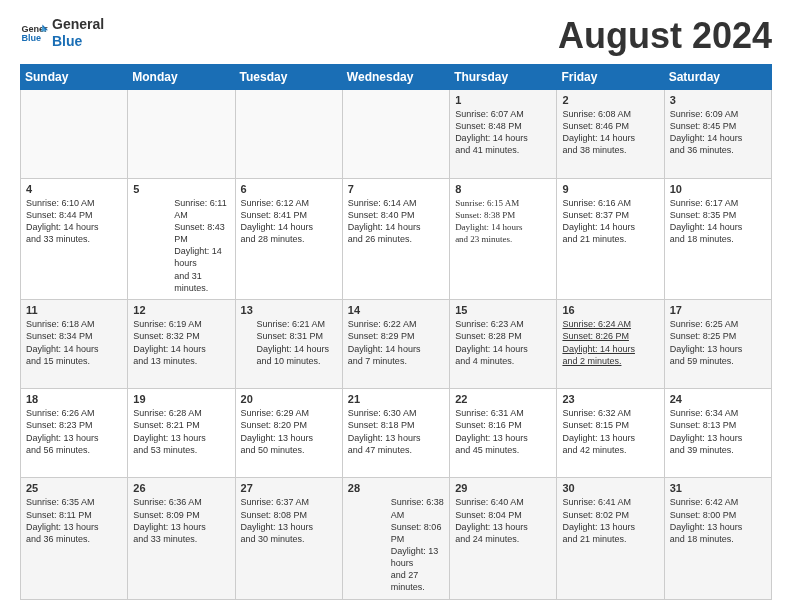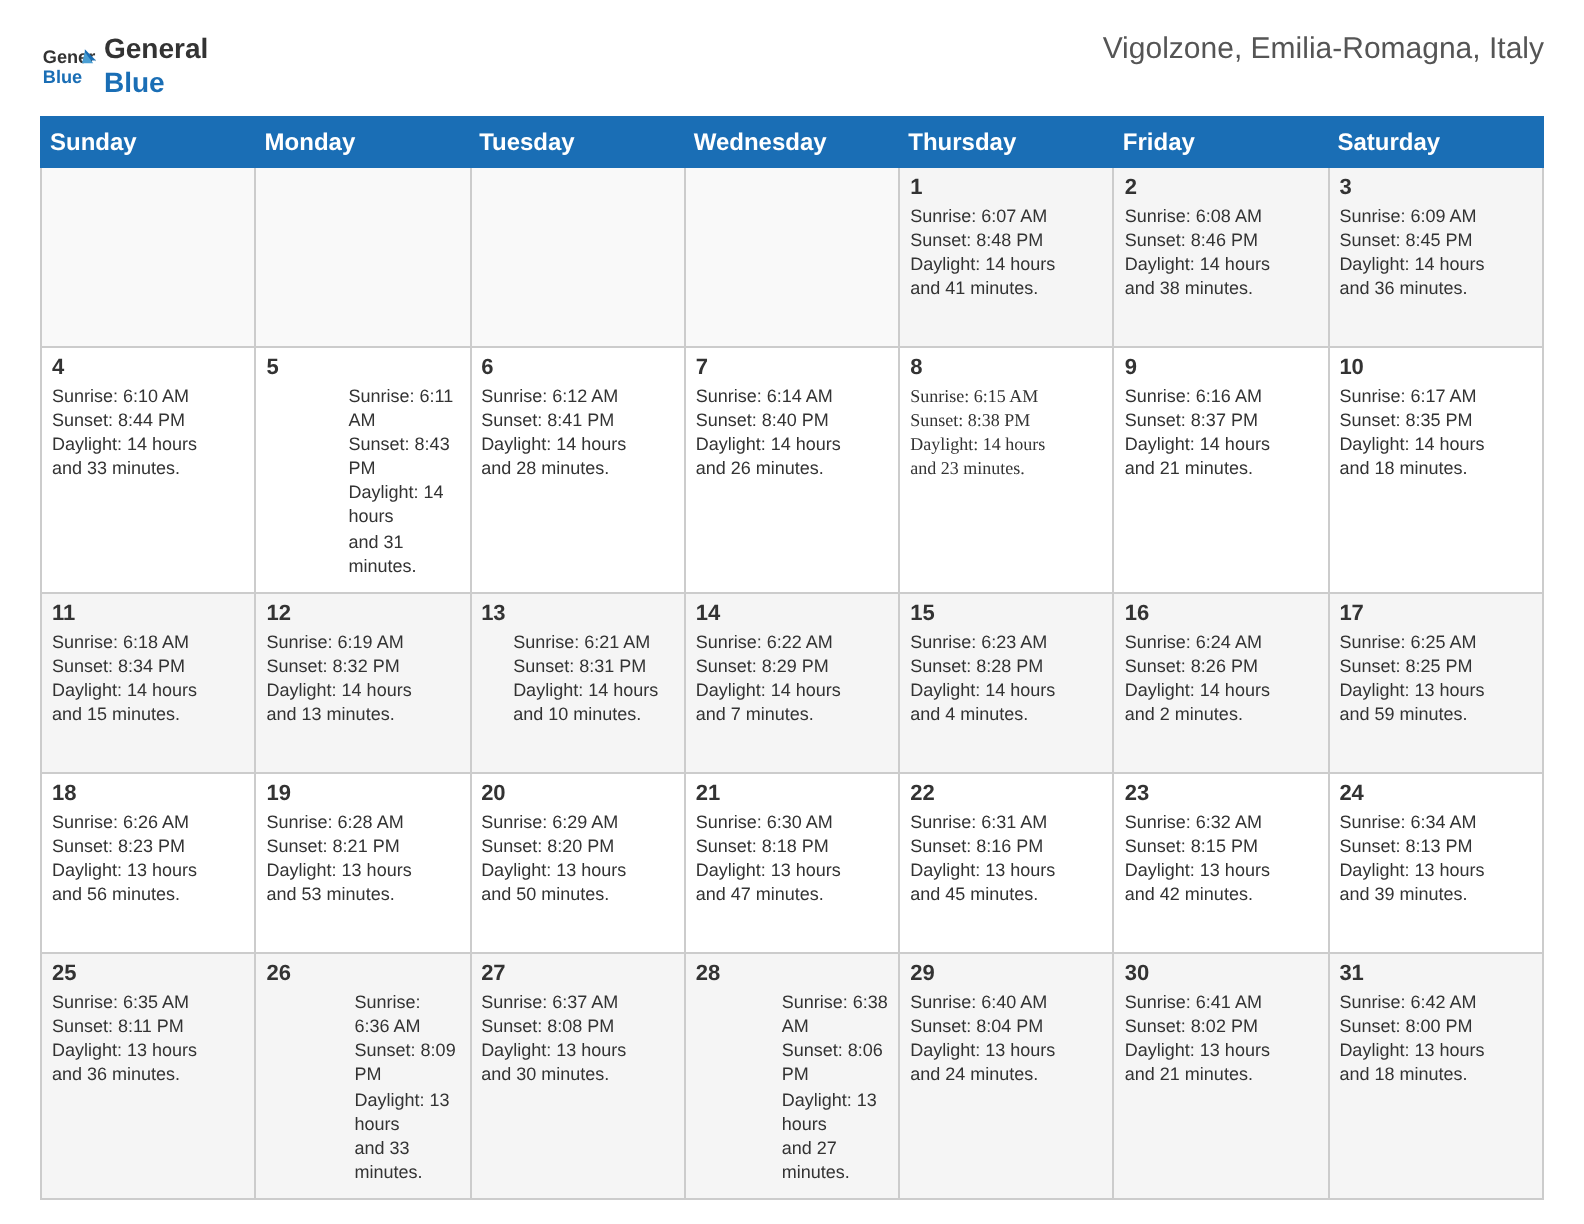--- a/index.html
+++ b/index.html
@@ -111,21 +111,21 @@
         <polygon points="32,10 38,18 30,18" fill="#4a9fd4"></polygon>
       </svg>
       <div>
         <div class="logo-text">
           <div>General</div>
           <div><span>Blue</span></div>
         </div>
       </div>
     </div>
     <div class="title-block">
-      <div class="location">Vigolzone, Emilia-Romagna, Italy</div>
+      <div class="month-title">August 2024</div>
     </div>
   </div>
 
   <table class="calendar-table">
     <thead>
       <tr>
       <th>Sunday</th>
           <th>Monday</th>
           <th>Tuesday</th>
           <th>Wednesday</th>
@@ -244,21 +244,21 @@
           </td>
           <td>
             <span class="day-number">15</span>
             <div class="cell-content" style="white-space: pre-line;">Sunrise: 6:23 AM
 Sunset: 8:28 PM
 Daylight: 14 hours
 and 4 minutes.</div>
           </td>
           <td>
             <span class="day-number">16</span>
-            <div class="cell-content" style="white-space: pre-line;">Sunrise: 6:24 AM
+            <div class="cell-content" style="white-space: pre-line; text-decoration: underline;">Sunrise: 6:24 AM
 Sunset: 8:26 PM
 Daylight: 14 hours
 and 2 minutes.</div>
           </td>
           <td>
             <span class="day-number">17</span>
             <div class="cell-content" style="white-space: pre-line;">Sunrise: 6:25 AM
 Sunset: 8:25 PM
 Daylight: 13 hours
 and 59 minutes.</div>
@@ -318,21 +318,21 @@
         <tr>
           <td>
             <span class="day-number">25</span>
             <div class="cell-content" style="white-space: pre-line;">Sunrise: 6:35 AM
 Sunset: 8:11 PM
 Daylight: 13 hours
 and 36 minutes.</div>
           </td>
           <td>
             <span class="day-number">26</span>
-            <div class="cell-content" style="white-space: pre-line; margin-left: 44px;">Sunrise: 6:36 AM
+            <div class="cell-content" style="white-space: pre-line;">Sunrise: 6:36 AM
 Sunset: 8:09 PM
 Daylight: 13 hours
 and 33 minutes.</div>
           </td>
           <td>
             <span class="day-number">27</span>
             <div class="cell-content" style="white-space: pre-line;">Sunrise: 6:37 AM
 Sunset: 8:08 PM
 Daylight: 13 hours
 and 30 minutes.</div>

